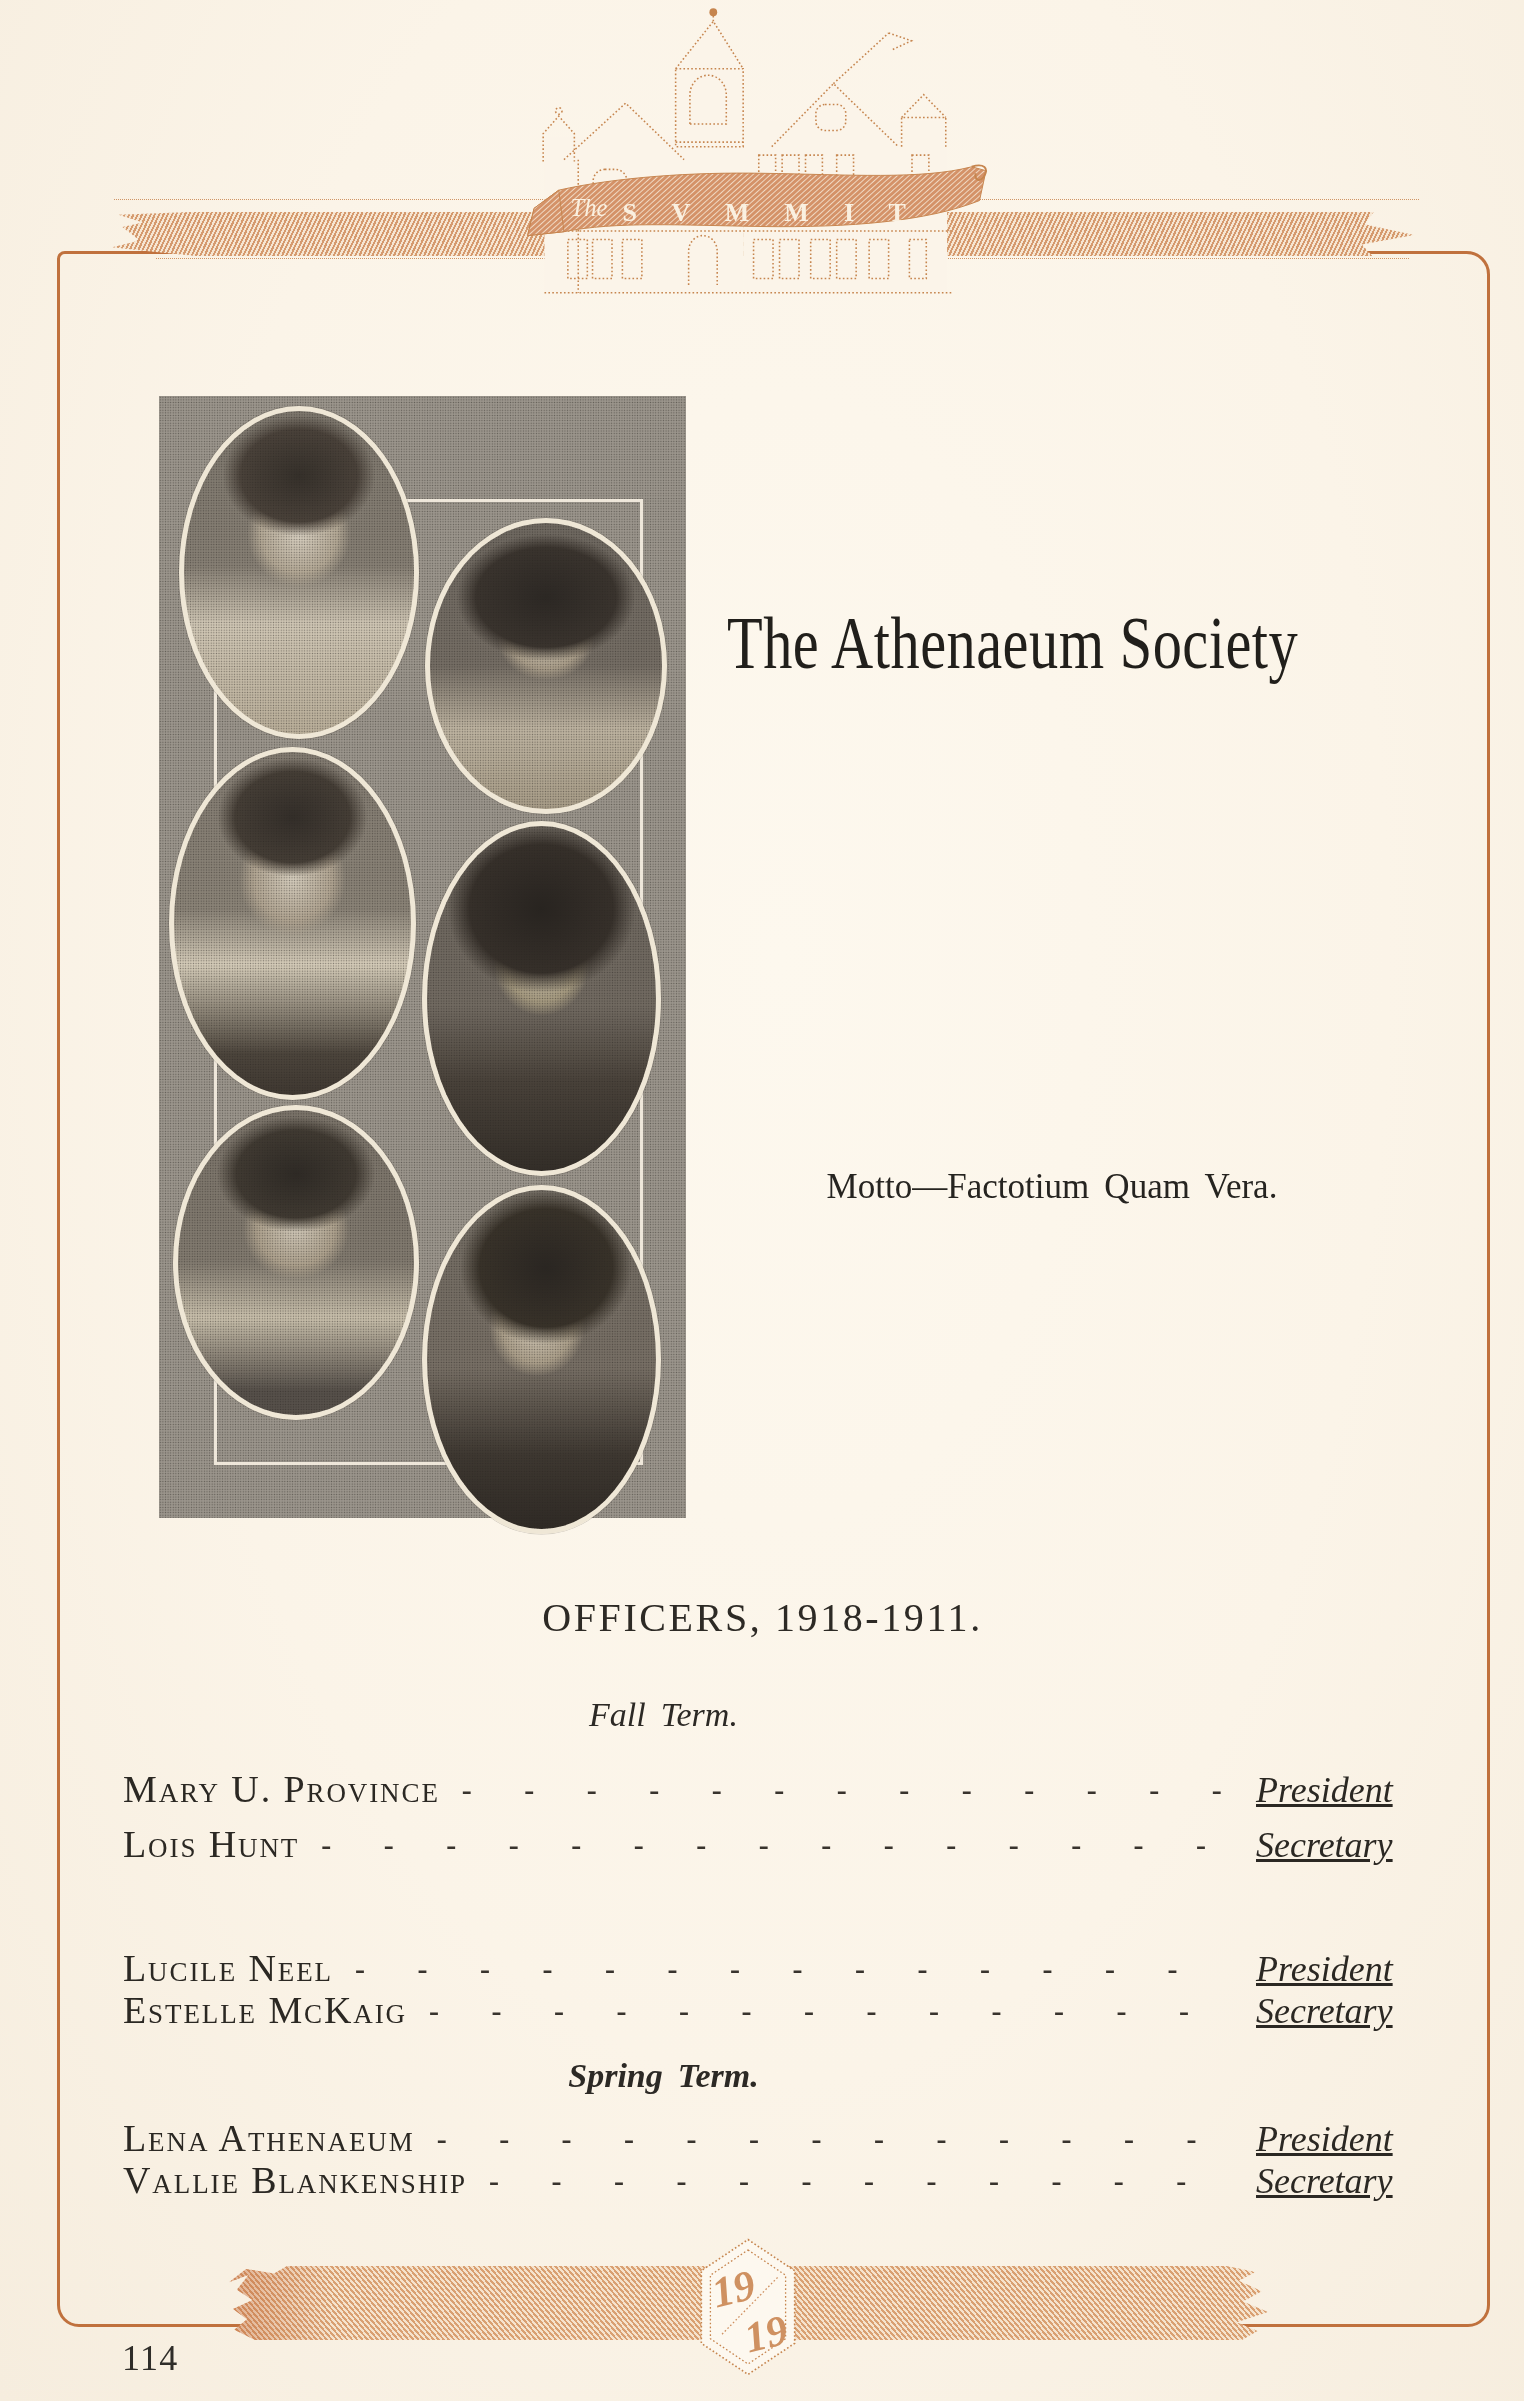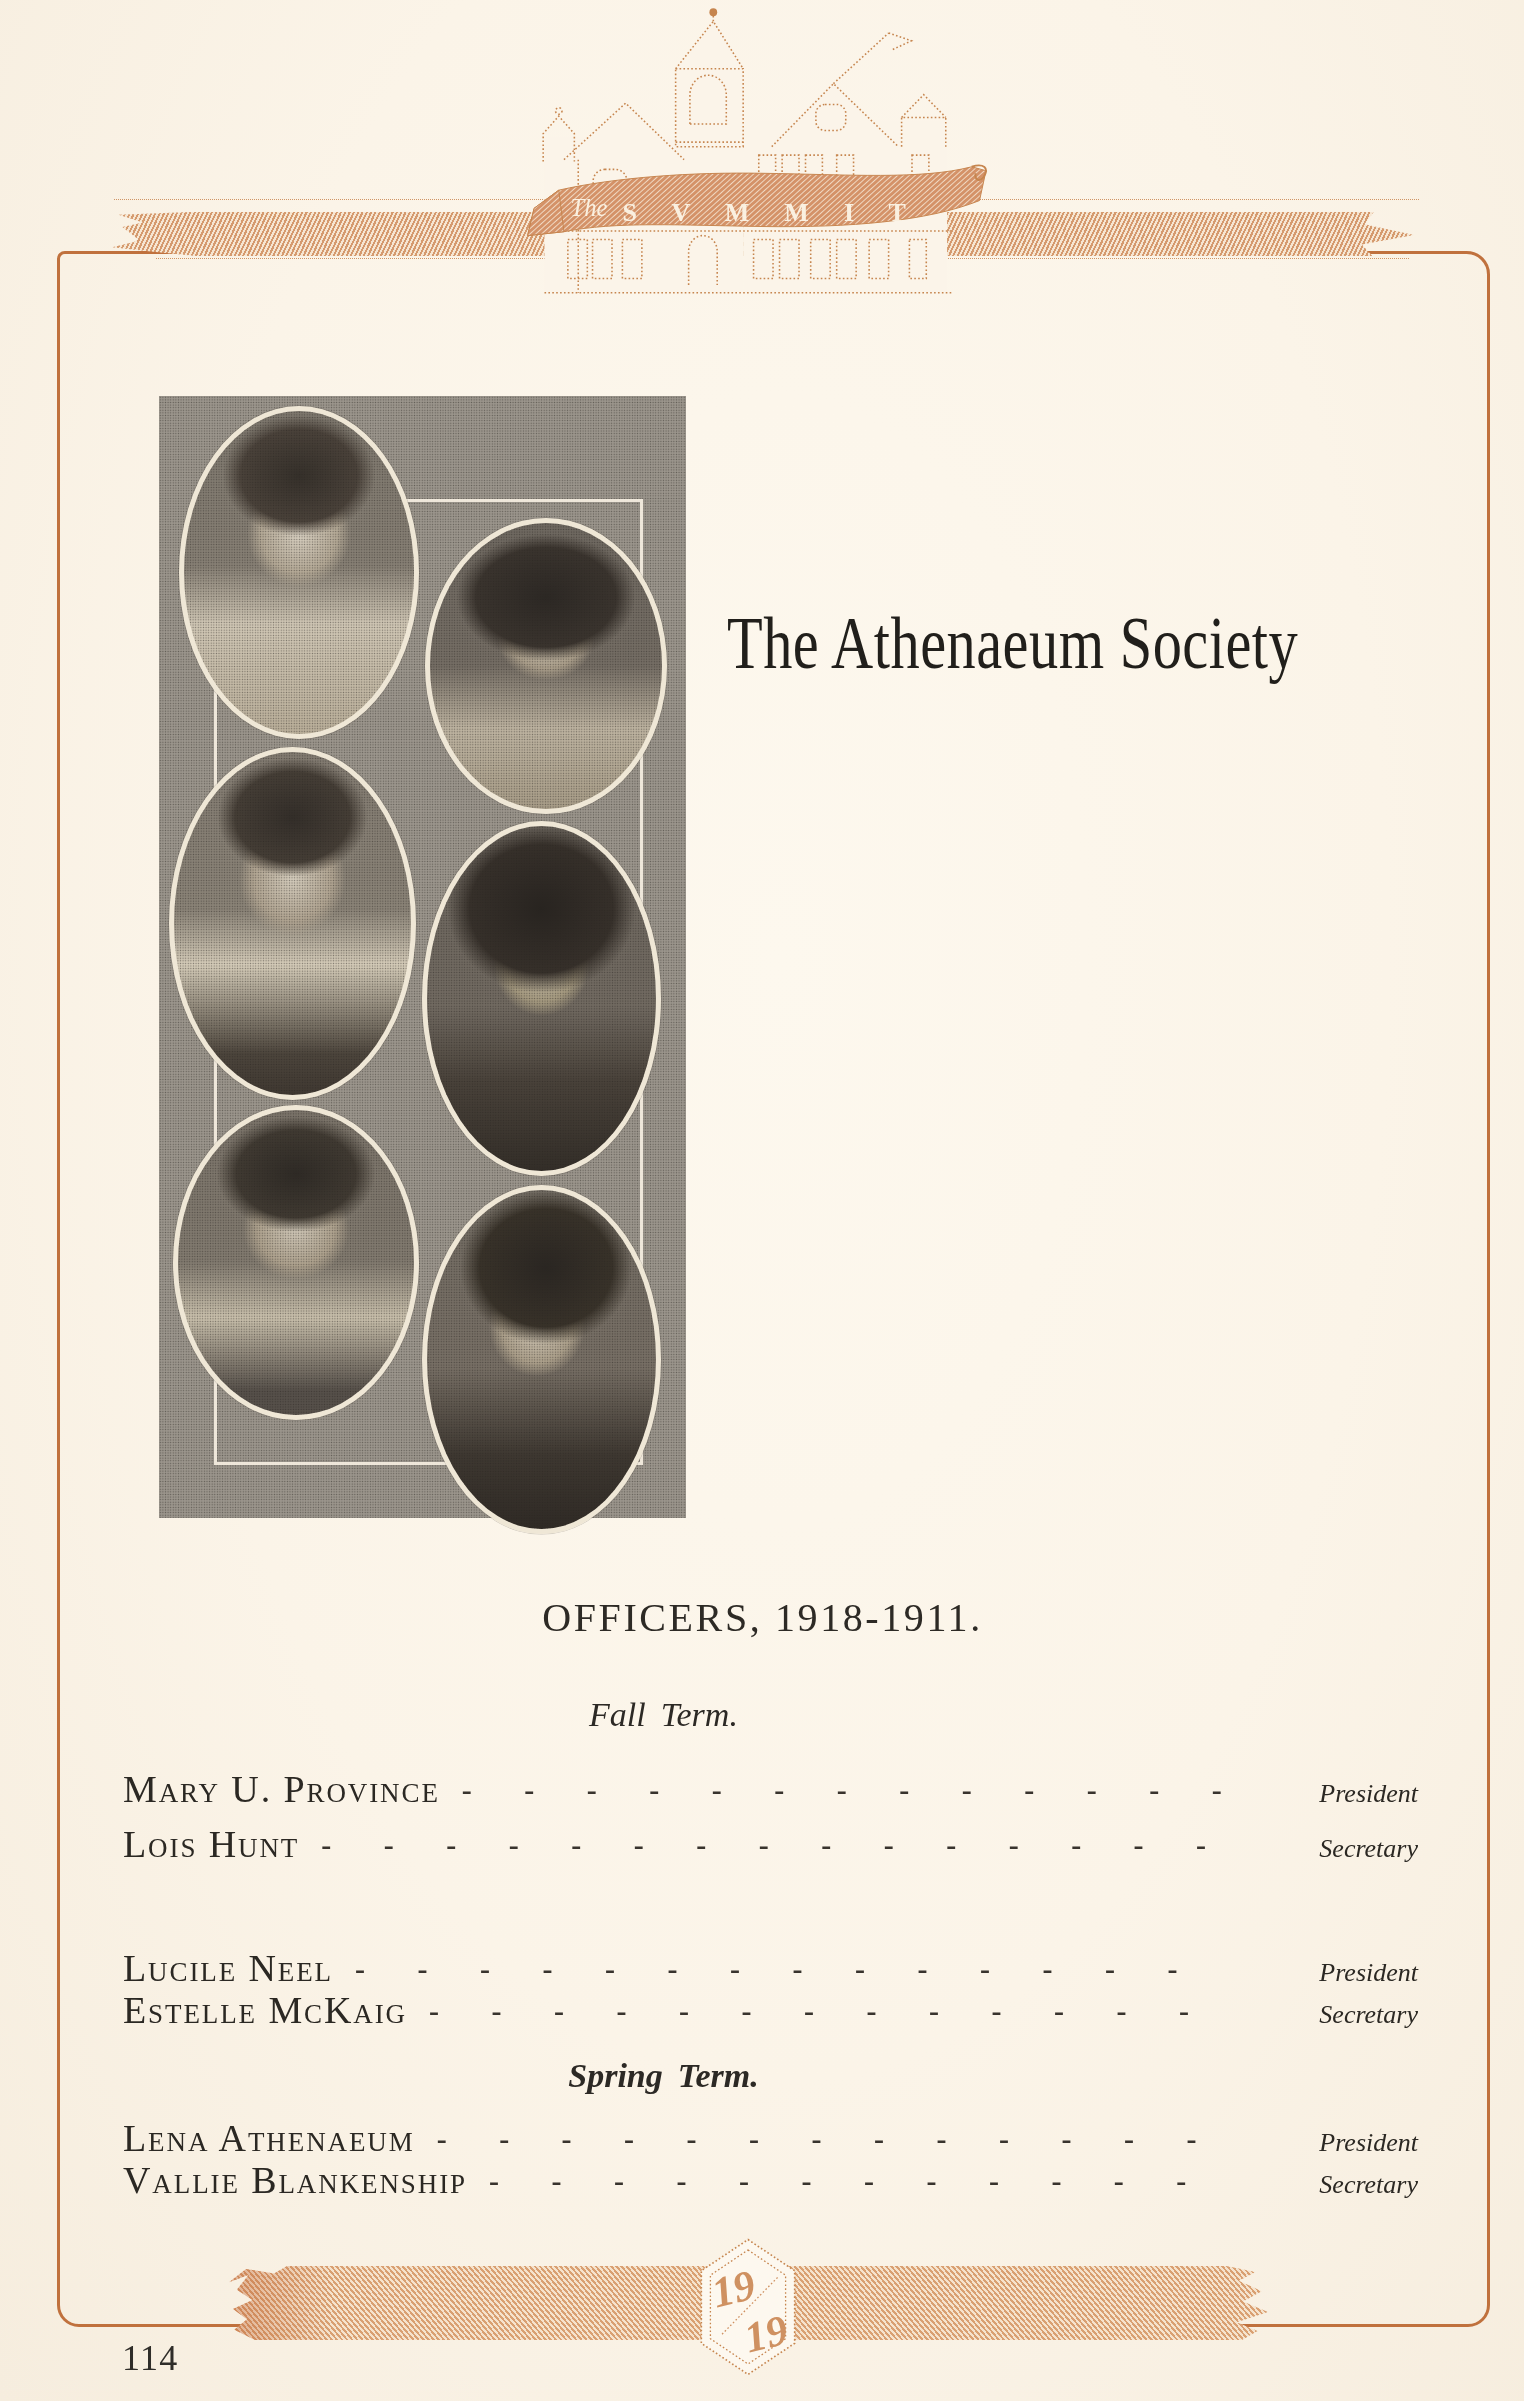--- a/index.html
+++ b/index.html
@@ -128,22 +128,23 @@
   .officer-name{
     flex:0 0 auto;font-variant:small-caps;font-size:38px;
     letter-spacing:1.9px;color:#2b2823;white-space:nowrap;
   }
   .leader{
     flex:1 1 auto;overflow:hidden;white-space:nowrap;
     font-size:30px;font-weight:700;color:#38332d;
     word-spacing:45px;padding:0 22px;align-self:center;line-height:45px;
   }
   .officer-title{
-    flex:0 0 162px;text-align:right;font-style:italic;font-size:26px;color:#2b2823;
+    flex:0 0 162px;text-align:left;font-style:italic;font-size:36px;color:#2b2823;
     white-space:nowrap;
+    text-decoration:underline;
   }
   .page-number{
     position:absolute;left:122px;top:2337px;font-size:36px;color:#2f2d29;z-index:5;
     letter-spacing:1.3px;
   }
   svg text{font-family:"Liberation Serif", serif;}
 </style>
 </head>
 <body>
 
@@ -233,20 +234,21 @@
     <div class="oval p2 ov-r1"></div>
     <div class="oval p3 ov-l2"></div>
     <div class="oval p4 ov-r2"></div>
     <div class="oval p5 ov-l3"></div>
     <div class="oval p6 ov-r3"></div>
   </div>
 
   <div class="page-title">The Athenaeum Society</div>
 
   <div class="motto">
+    <div>Motto—Factotium Quam Vera.</div>
   </div>
 
   <div class="officers-heading">OFFICERS, 1918-1911.</div>
 
   <div class="term-label t-fall">Fall Term.</div>
   <div class="officer-row r-mary">
     <span class="officer-name">Mary U. Province</span>
     <span class="leader">- - - - - - - - - - - - -</span>
     <span class="officer-title">President</span>
   </div>

